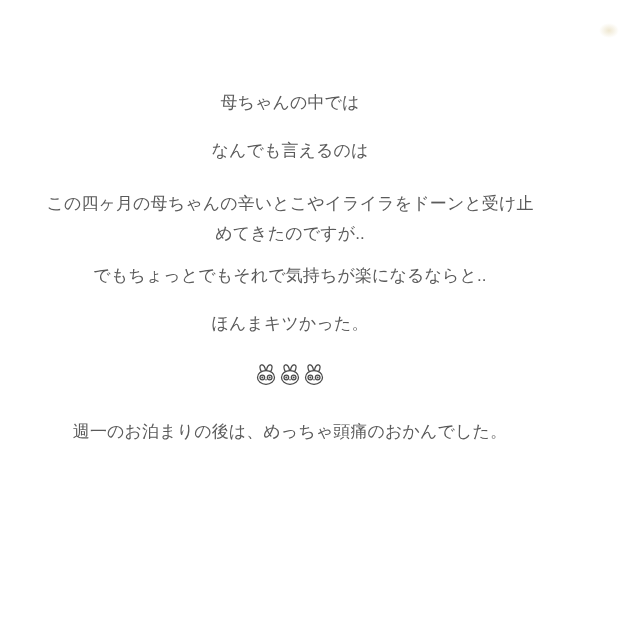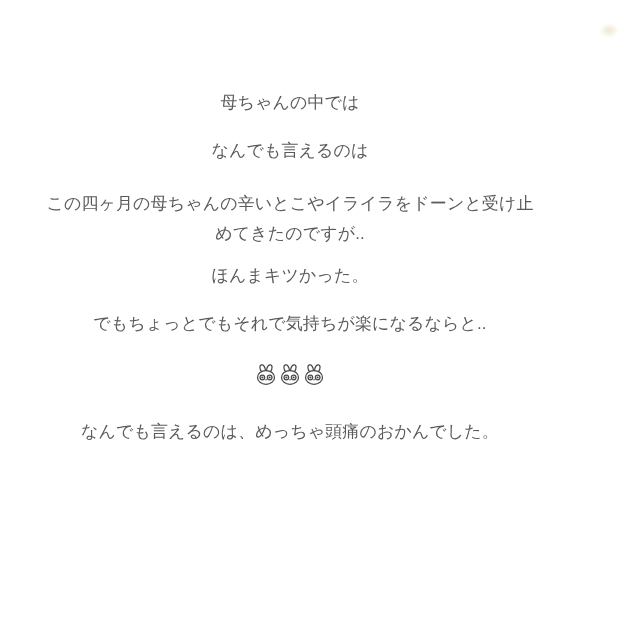--- a/index.html
+++ b/index.html
@@ -64,22 +64,22 @@
 
 <main>
 
   <div class="smudge"></div>
 
   <article class="post">
 
     <p>母ちゃんの中では</p>
     <p>なんでも言えるのは</p>
     <p class="wrap-long">この四ヶ月の母ちゃんの辛いとこやイライラをドーンと受け止めてきたのですが..</p>
+    <p>でもちょっとでもそれで気持ちが楽になるならと..</p>
     <p>ほんまキツかった。</p>
-    <p>でもちょっとでもそれで気持ちが楽になるならと..</p>
 
     <p class="emoji-row">
       <span class="emoji">
         <svg viewBox="0 0 24 27" xmlns="http://www.w3.org/2000/svg">
           <g fill="#ffffff" stroke="#4a4a4a" stroke-width="1.5">
             <ellipse cx="8" cy="6.6" rx="2.9" ry="4.8" transform="rotate(-18 8 6.6)"></ellipse>
             <ellipse cx="16" cy="6.6" rx="2.9" ry="4.8" transform="rotate(18 16 6.6)"></ellipse>
             <ellipse cx="12" cy="17" rx="10.2" ry="8.2"></ellipse>
           </g>
           <circle cx="7.6" cy="17" r="2.8" fill="#ffffff" stroke="#4a4a4a" stroke-width="1.5"></circle>
@@ -112,16 +112,16 @@
           </g>
           <circle cx="7.6" cy="17" r="2.8" fill="#ffffff" stroke="#4a4a4a" stroke-width="1.5"></circle>
           <circle cx="16.4" cy="17" r="2.8" fill="#ffffff" stroke="#4a4a4a" stroke-width="1.5"></circle>
           <circle cx="7.6" cy="17" r="1.25" fill="#4a4a4a"></circle>
           <circle cx="16.4" cy="17" r="1.25" fill="#4a4a4a"></circle>
           <circle cx="12" cy="19.8" r="0.9" fill="#4a4a4a"></circle>
         </svg>
       </span>
     </p>
 
-    <p>なんでも言えるのは、めっちゃ頭痛のおかんでした。</p>
+    <p>週一のお泊まりの後は、めっちゃ頭痛のおかんでした。</p>
 
   </article>
 </main>
 
 </body></html>

